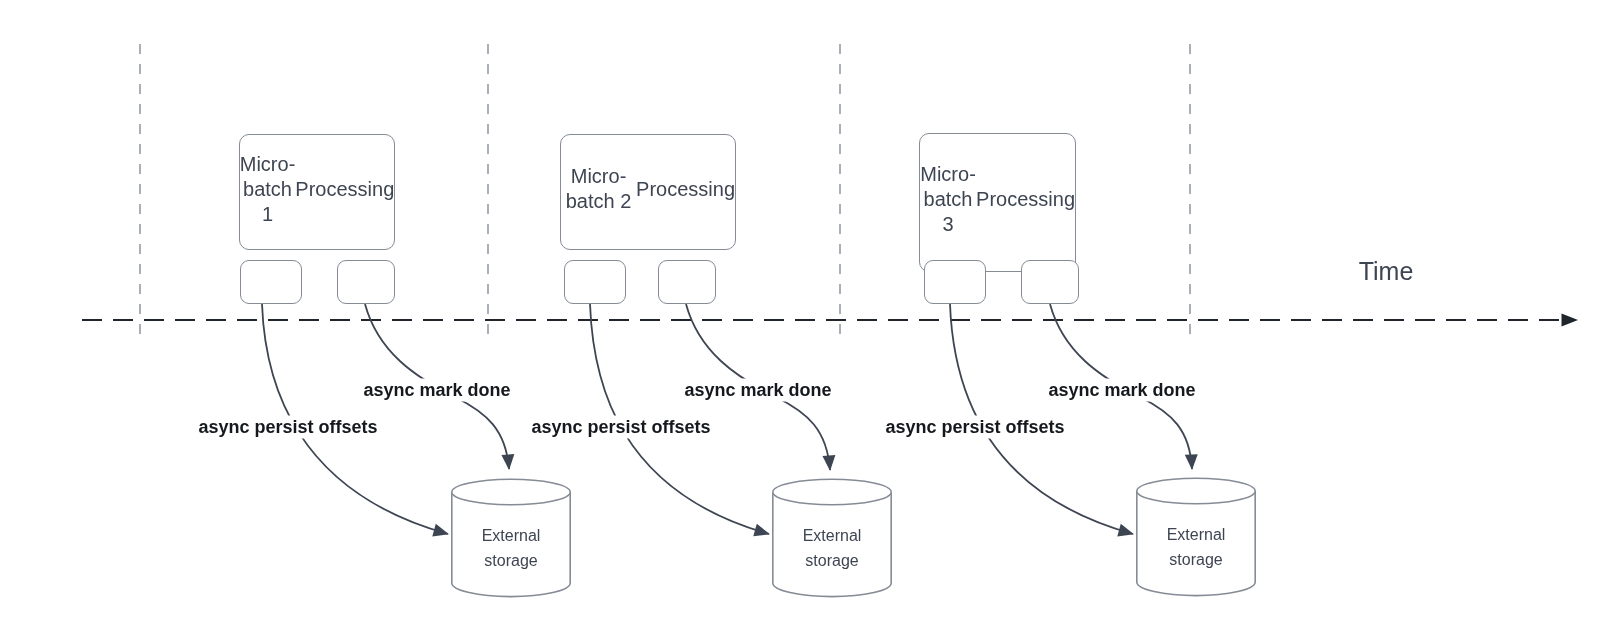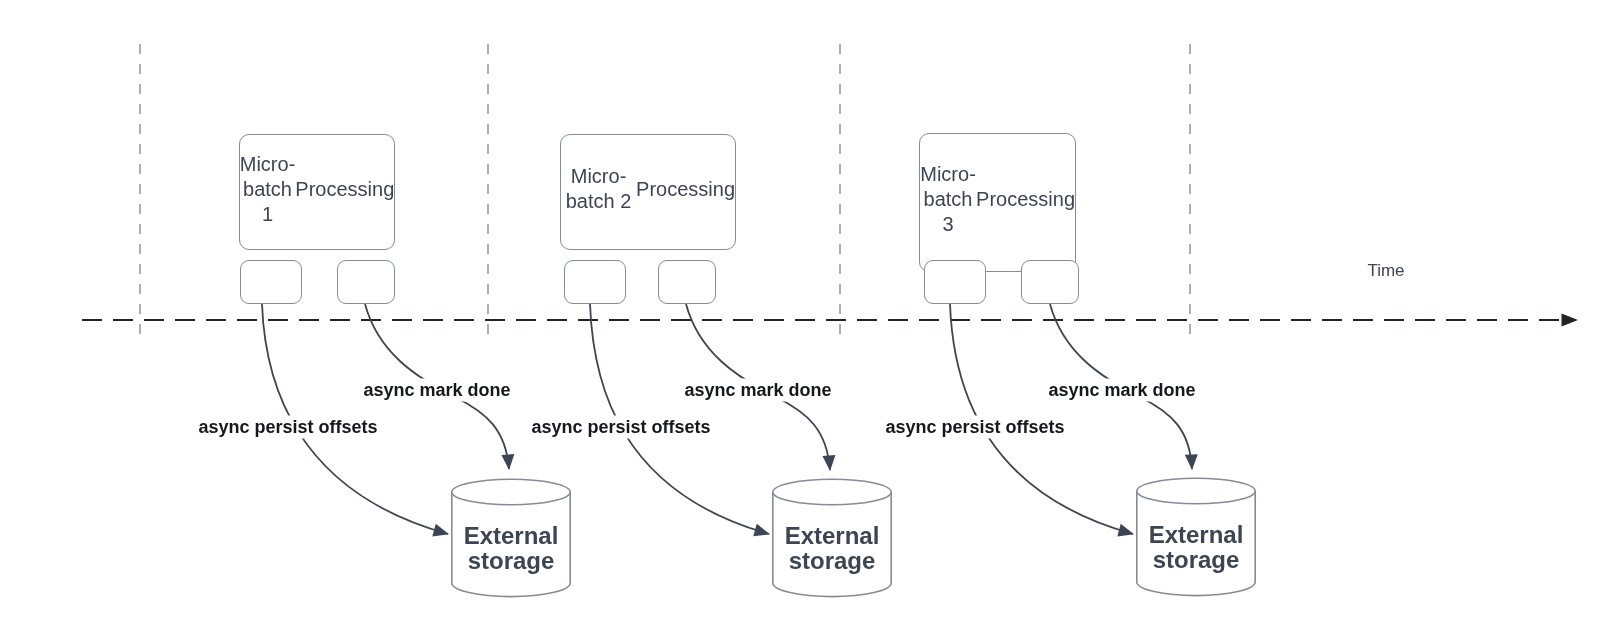--- a/index.html
+++ b/index.html
@@ -45,41 +45,40 @@
   .cyl-label {
     position: absolute;
     width: 120px;
     height: 88px;
     display: flex;
     flex-direction: column;
     align-items: center;
     justify-content: center;
     text-align: center;
     color: #3e4552;
-    font-size: 24px;
+    font-size: 16px;
     line-height: 25px;
-    font-weight: bold;
   }
 
   
   .arrow-label {
     position: absolute;
     transform: translate(-50%, -50%);
     background: #ffffff;
     padding: 1px 4px;
     font-size: 18px;
     font-weight: bold;
     color: #15181d;
     white-space: nowrap;
   }
 
   .time-label {
     position: absolute;
     transform: translate(-50%, -50%);
-    font-size: 17px;
+    font-size: 25px;
     color: #3e4552;
   }
 </style>
 </head>
 <body>
 
 <div class="canvas">
 
   <svg class="layer" width="1600" height="642" viewBox="0 0 1600 642">
     <defs>

